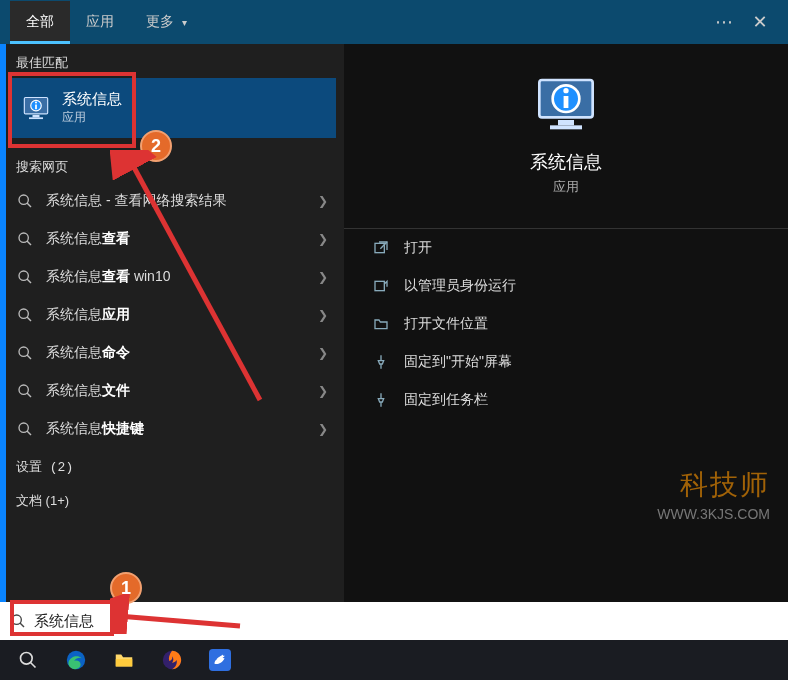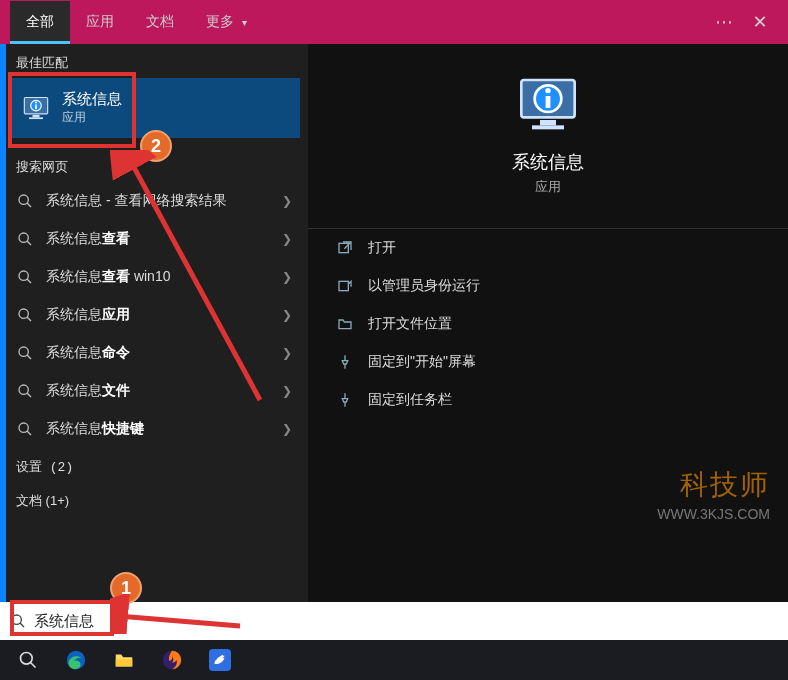--- a/index.html
+++ b/index.html
@@ -4,33 +4,33 @@
 <style>
   * { box-sizing: border-box; margin: 0; padding: 0; }
   body {
     width: 788px; height: 680px;
     font-family: "Microsoft YaHei", "Segoe UI", sans-serif;
     background: #1f1f1f; color: #fff; overflow: hidden; position: relative;
     font-size: 14px;
   }
   .topbar {
     display: flex; align-items: center; height: 44px;
-    background: #be185d; padding: 0 10px;
+    background: #0c4a6e; padding: 0 10px;
   }
   .tabs { display: flex; gap: 0; }
   .tab {
     padding: 12px 16px 10px; cursor: pointer; font-size: 14px; color: #ccc;
     border-bottom: 3px solid transparent;
   }
   .tab.active { color: #fff; border-bottom: 3px solid #4cc2ff; background:#2a2a2a;}
   .topbar-spacer { flex: 1; }
   .top-icon { width: 36px; height:36px; display:flex;align-items:center;justify-content:center;cursor:pointer;color:#ccc;font-size:18px;}
   .content { display: flex; height: calc(100% - 44px - 38px - 40px); }
   .left {
-    width: 308px; background: #1f1f1f; overflow-y:auto;
+    width: 344px; background: #1f1f1f; overflow-y:auto;
   }
   .right {
     flex: 1; background: #111; position: relative;
   }
   .section-label {
     font-size: 13px; color: #ddd; padding: 10px 16px 6px;
   }
   .best-match {
     display:flex;align-items:center;gap:12px;
     background:#0c4a7d; padding:12px 14px;cursor:pointer;
@@ -84,21 +84,20 @@
   .watermark .wm2{font-size:14px;color:#777;margin-top:2px;}
   svg{display:block;}
 </style>
 </head>
 <body>
 
 <div class="topbar">
   <div class="tabs">
     <div class="tab active">全部</div>
     <div class="tab">应用</div>
-    <div class="tab">文档</div>
     <div class="tab">
       <span>更多</span>
       <span style="font-size:10px;margin-left:4px;">▾</span>
     </div>
   </div>
   <div class="topbar-spacer"></div>
   <div class="top-icon">⋯</div>
   <div class="top-icon">✕</div>
 </div>
 

